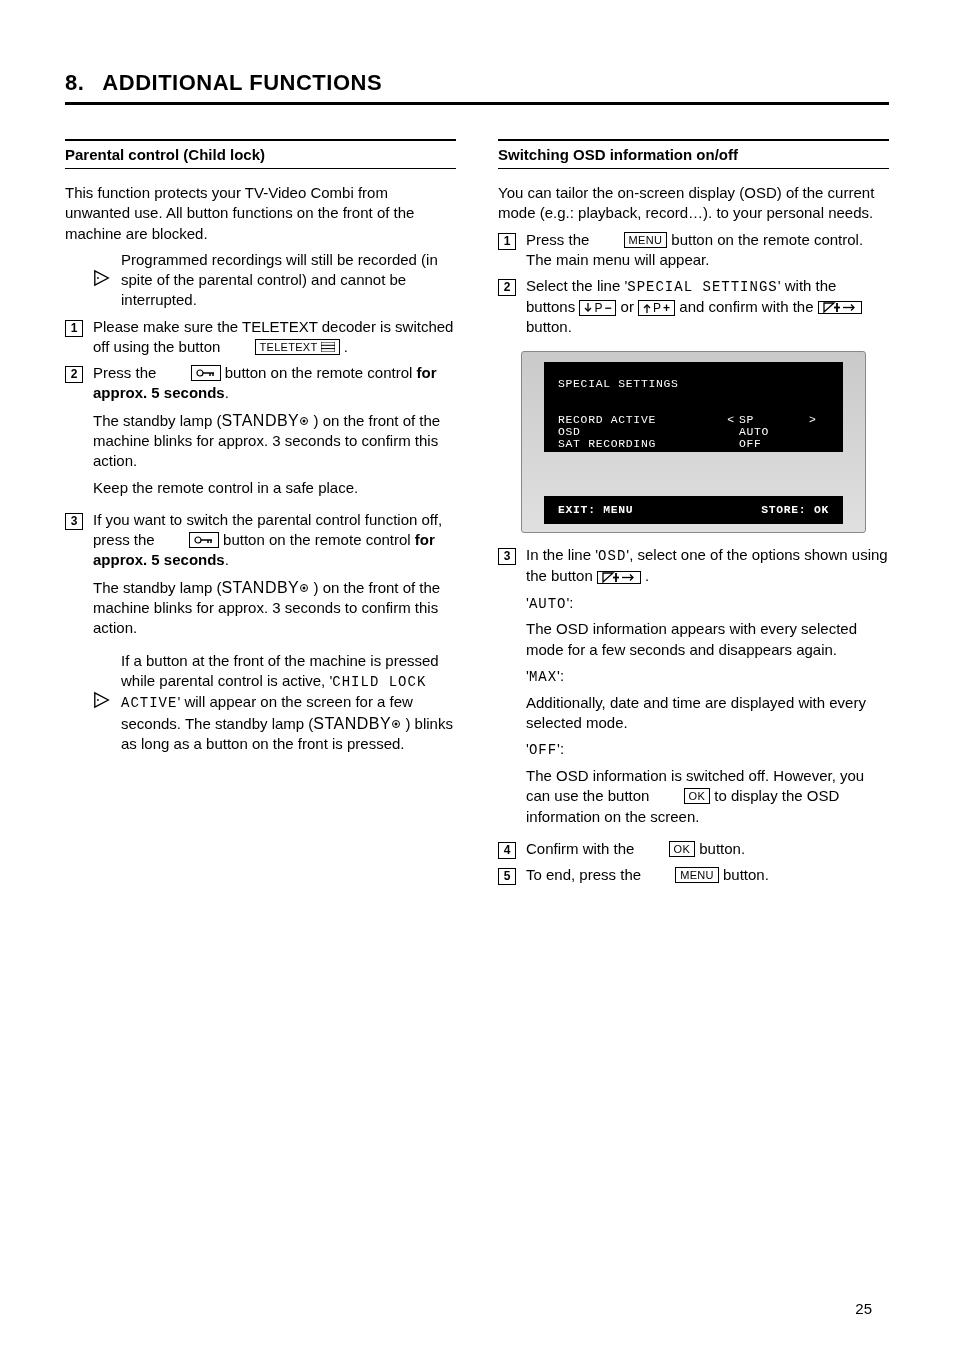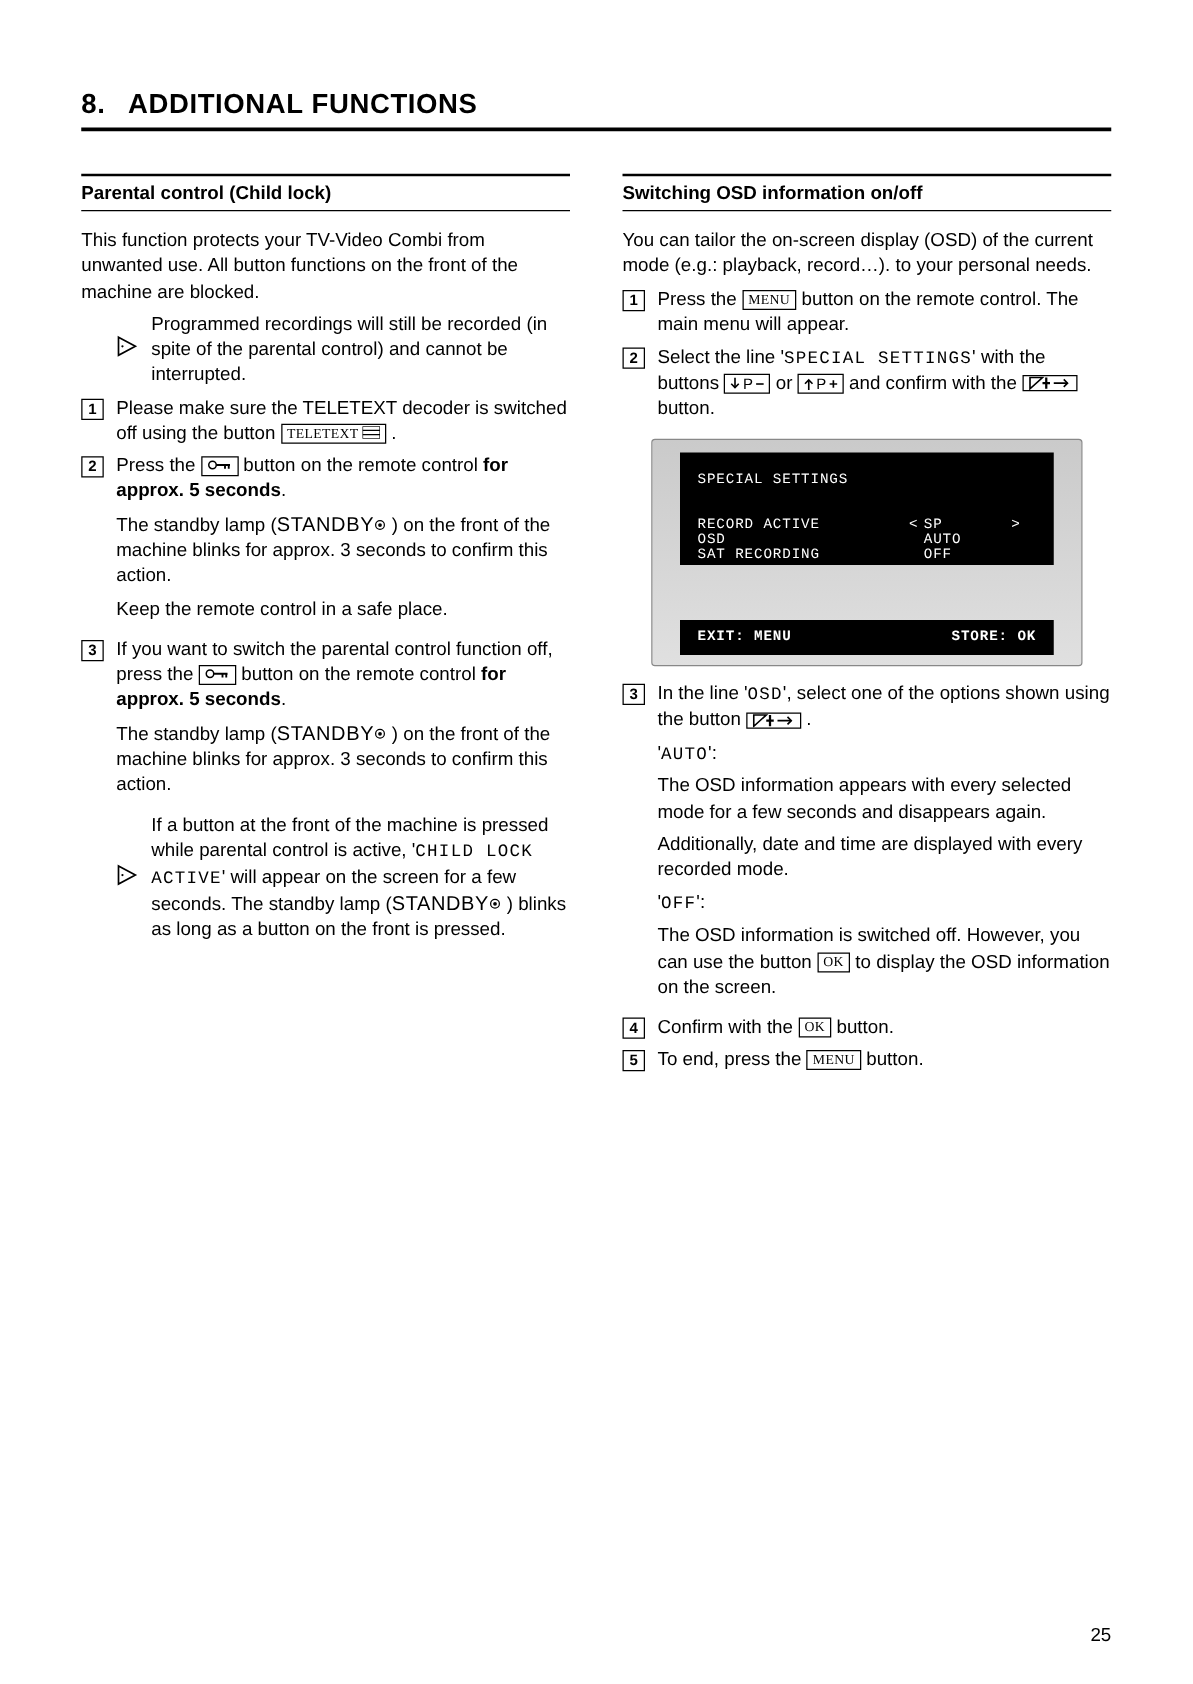--- a/index.html
+++ b/index.html
@@ -82,22 +82,23 @@
       align-items: center;
     }
     .note-icon svg { width: 18px; height: 18px; }
     .btn {
       display: inline-block;
       border: 1px solid #000;
       padding: 0 4px;
       font-size: 11px;
       line-height: 14px;
       vertical-align: 1px;
-      font-family: Liberation Serif, serif;
+      font-family: Liberation Sans, sans-serif;
       letter-spacing: 0.3px;
+      margin-left: 30px;
     }
     .btn-key {
       display: inline-flex;
       align-items: center;
       border: 1px solid #000;
       padding: 0 4px;
       font-size: 12px;
       line-height: 14px;
       vertical-align: middle;
       gap: 2px;
@@ -143,21 +144,21 @@
       background: #000;
       color: #fff;
       padding: 8px 14px;
       display: flex;
       justify-content: space-between;
       font-weight: bold;
     }
     .page-num {
       position: absolute;
       bottom: 30px;
-      right: 65px;
+      right: 82px;
       font-size: 15px;
       font-stretch: condensed;
     }
     .btn svg { height: 10px; vertical-align: -1px; }
   </style>
 </head>
 <body>
 
 <div class="chapter-title">
   <span class="chapter-num">8.</span><span>ADDITIONAL FUNCTIONS</span>
@@ -320,21 +321,22 @@
               <svg width="34" height="11" viewBox="0 0 34 11">
                 <polygon points="1,10 1,1 11,1" fill="none" stroke="#000" stroke-width="1.3"></polygon>
                 <line x1="14" y1="1" x2="14" y2="10" stroke="#000" stroke-width="1.8"></line>
                 <line x1="11" y1="5.5" x2="17" y2="5.5" stroke="#000" stroke-width="1.8"></line>
                 <line x1="20" y1="5.5" x2="31" y2="5.5" stroke="#000" stroke-width="1.3"></line>
                 <polyline points="28,2.5 31,5.5 28,8.5" fill="none" stroke="#000" stroke-width="1.3"></polyline>
               </svg>
             </span><span> .</span></p>
         <p>'<span class="mono">AUTO</span><span>':</span></p>
         <p>The OSD information appears with every selected mode for a few seconds and disappears again.</p>
-        <p>Additionally, date and time are displayed with every recorded mode.</p>
+        <p>'<span class="mono">MAX</span>':</p>
+        <p>Additionally, date and time are displayed with every selected mode.</p>
         <p>'<span class="mono">OFF</span>':</p>
         <p><span>The OSD information is switched off. However, you can use the button </span><span class="btn">OK</span><span> to display the OSD information on the screen.</span></p>
       </div>
     </div>
 
     <div class="step">
       <div class="step-num"><span class="boxnum">4</span></div>
       <div class="step-body">
         <span>Confirm with the </span><span class="btn">OK</span><span> button.</span>
       </div>

